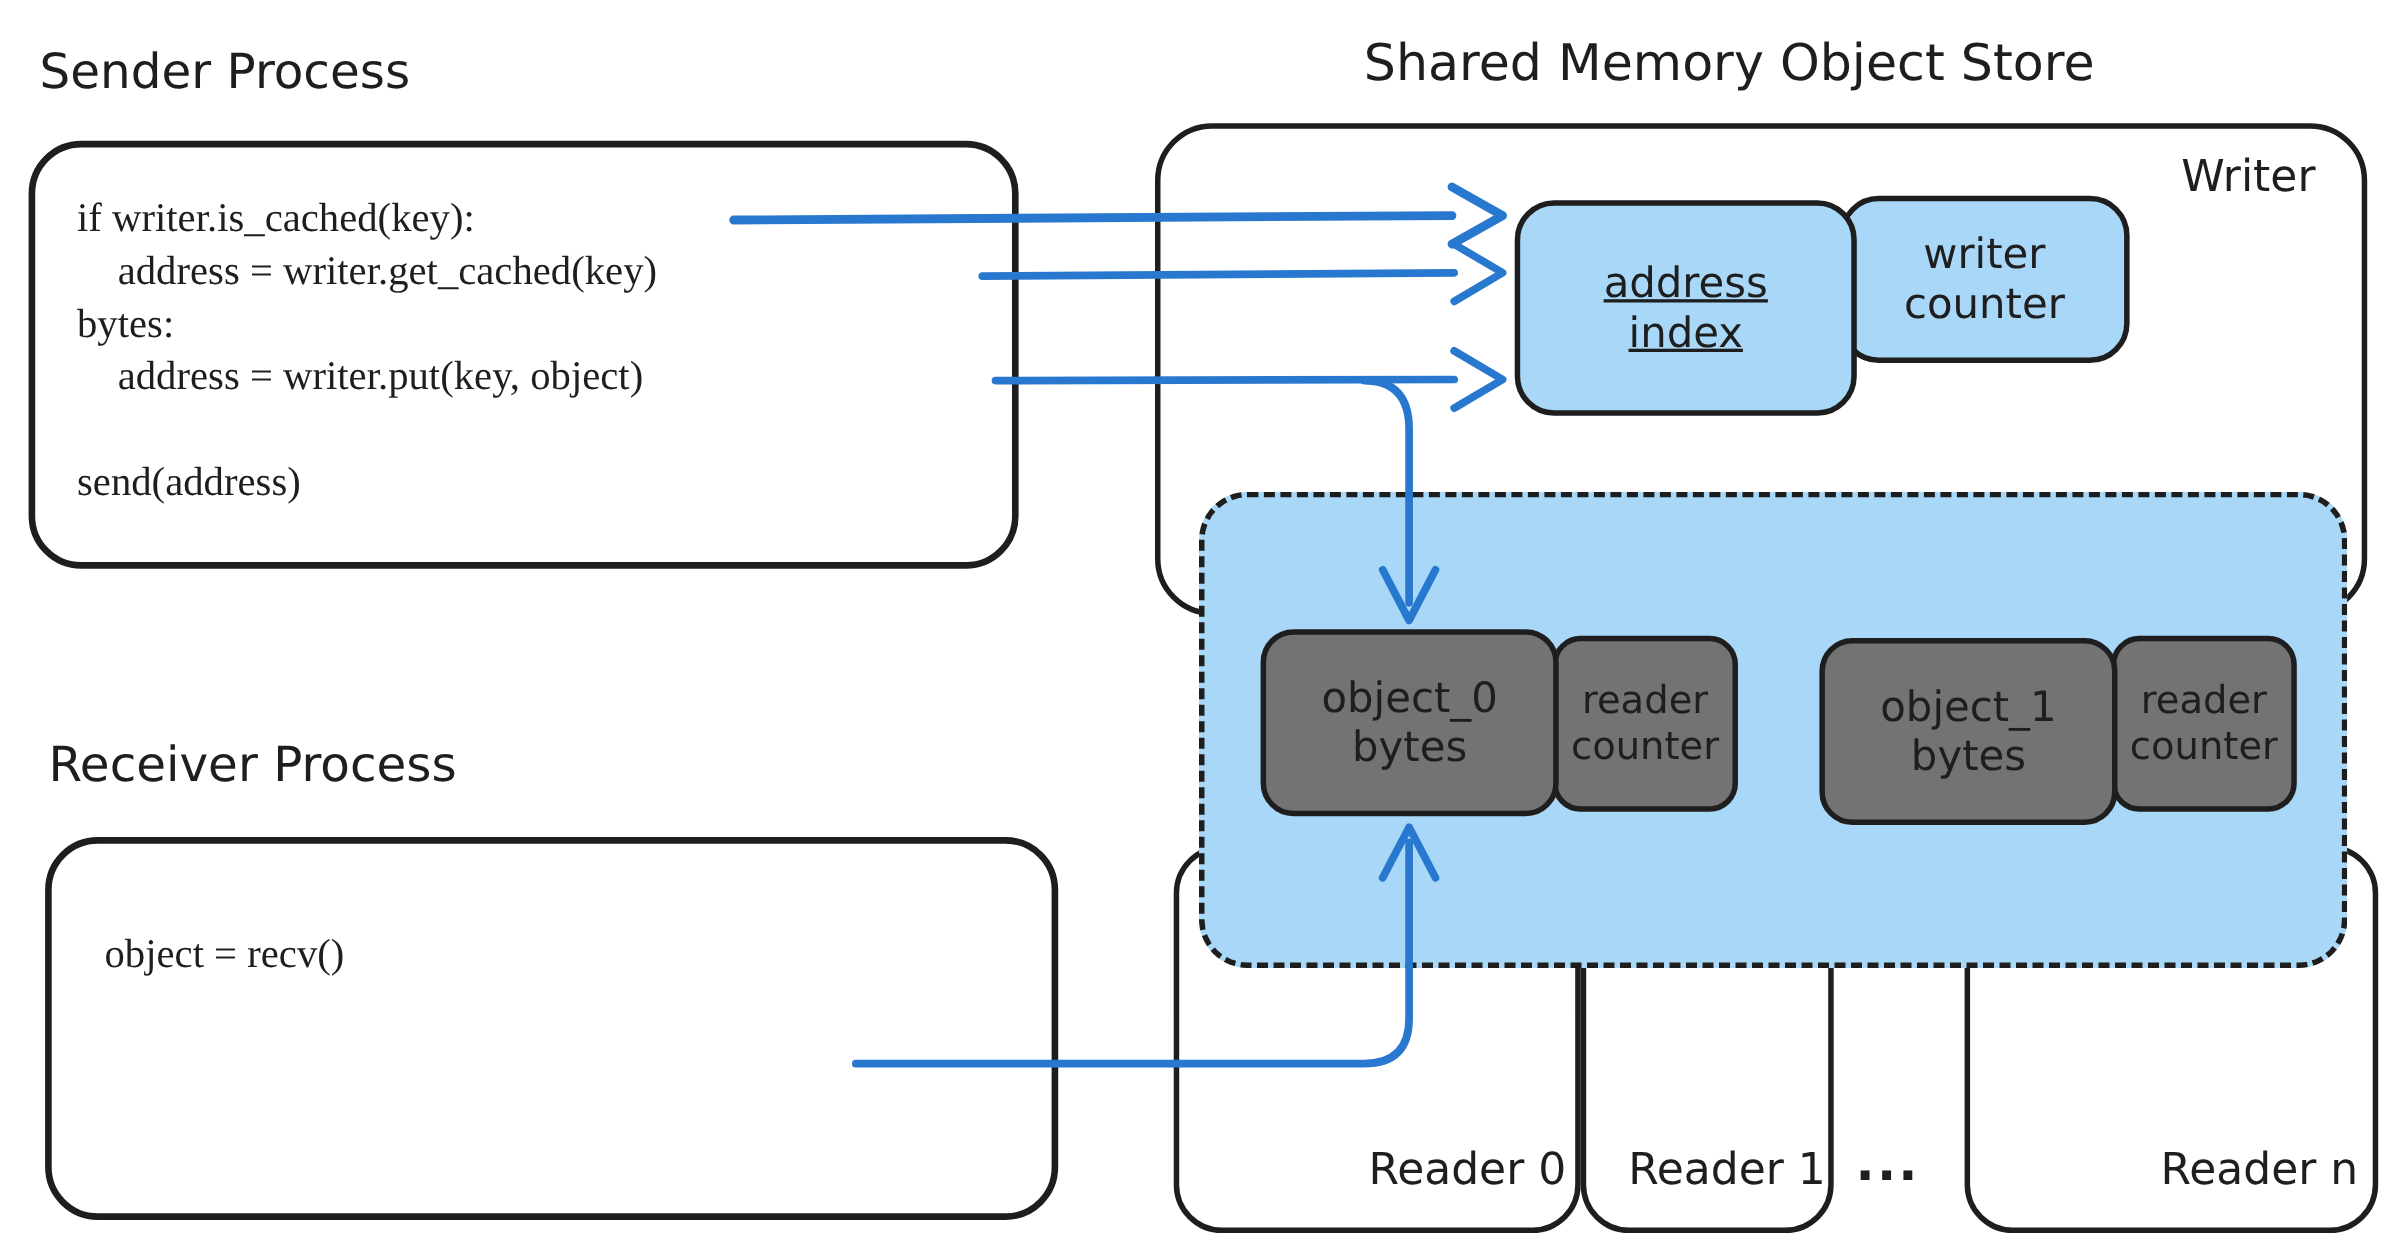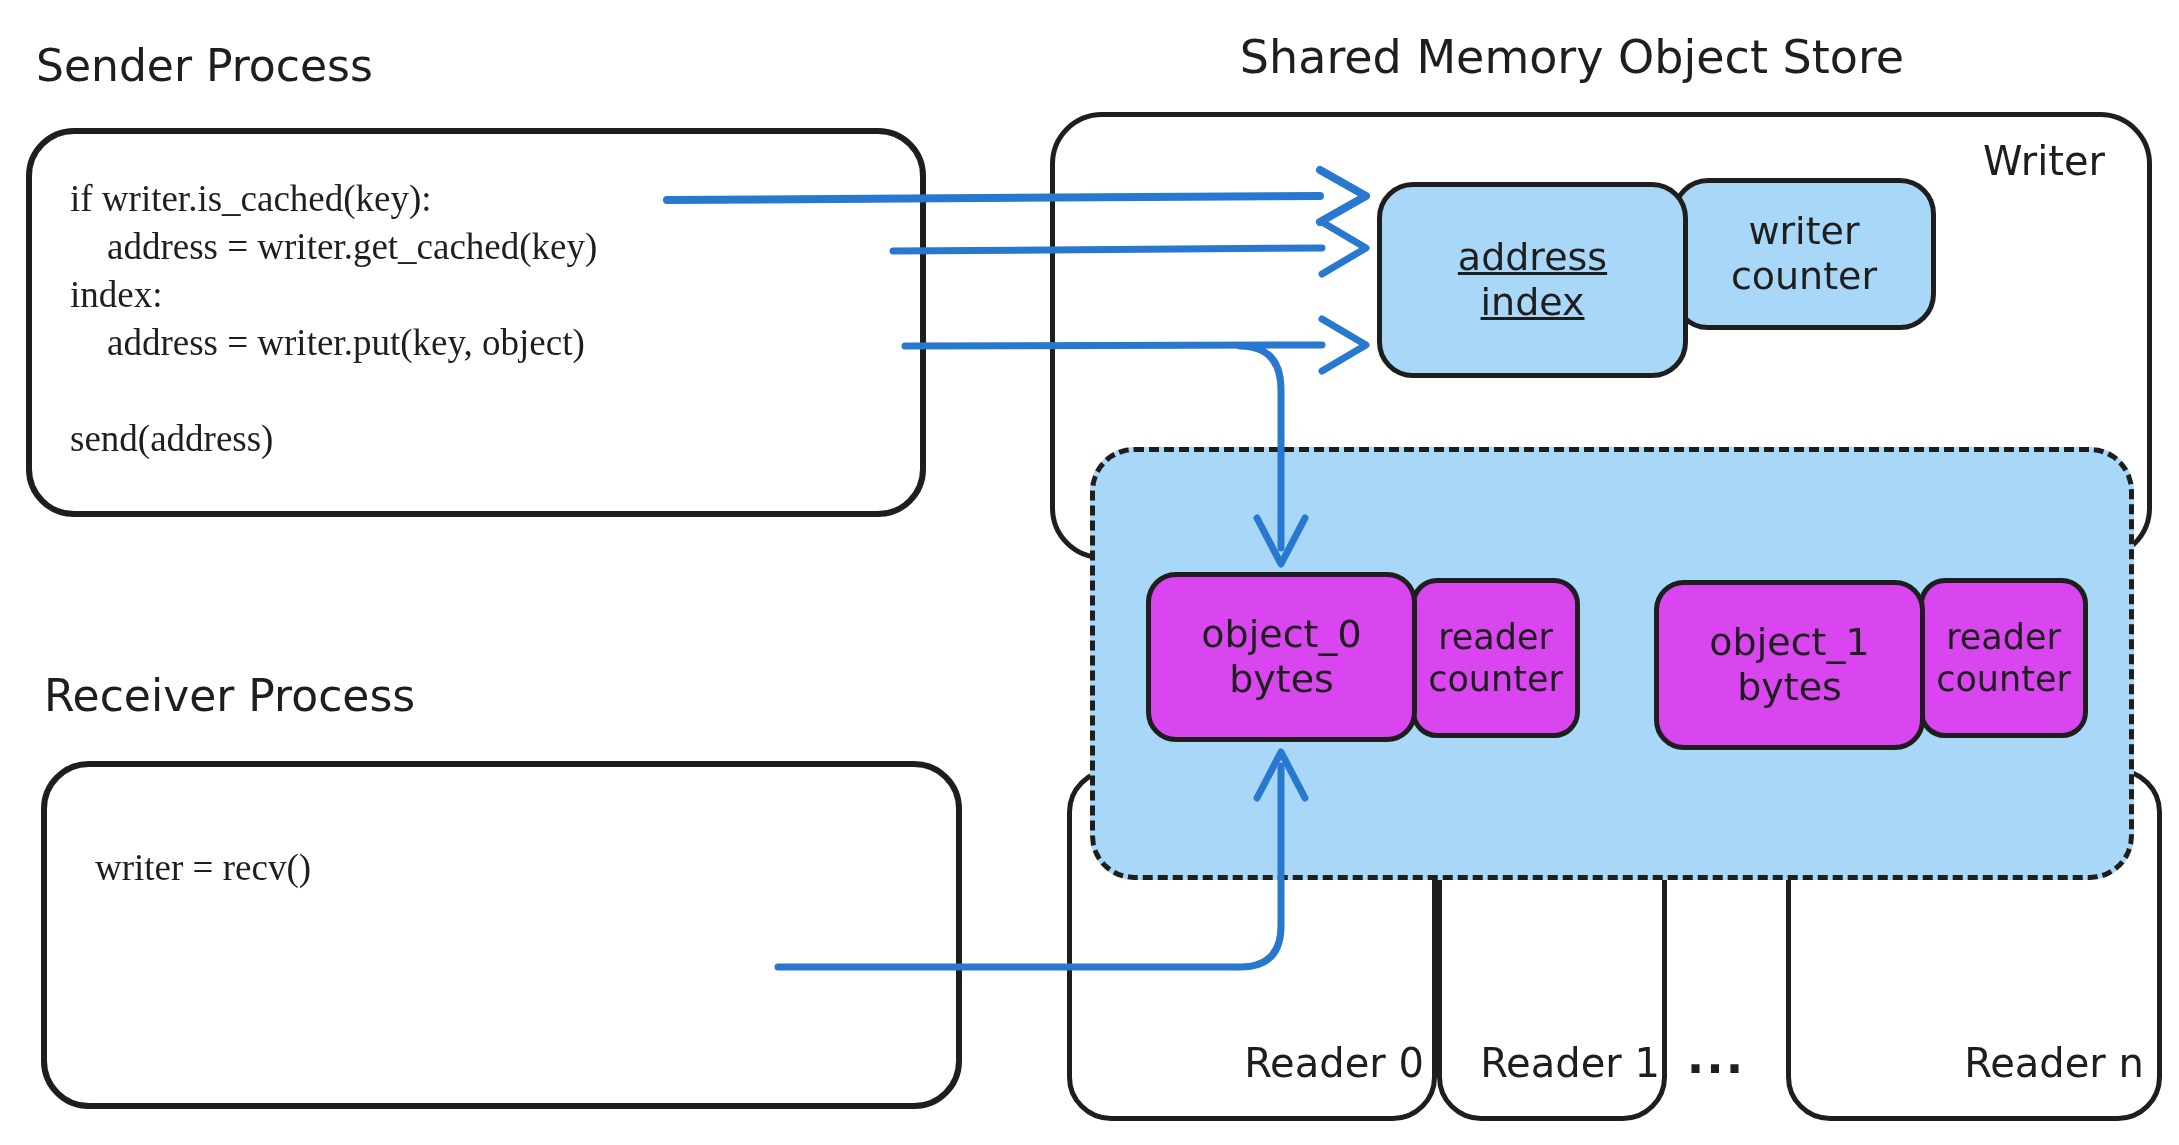--- a/index.html
+++ b/index.html
@@ -31,21 +31,21 @@
     left:1090px; top:447px; width:1044px; height:433px;
     border:5px dashed #1e1e1e;
     border-radius:44px;
     background:#a8d7f8;
     z-index:2;
   }
   
   .cell{
     position:absolute;
     border:5px solid #1e1e1e;
-    background:#d946ef;
+    background:#737373;
     display:flex;align-items:center;justify-content:center;
     text-align:center;
     font-size:38px;line-height:45px;
   }
   .cell .wrap{display:block;}
   .addr-index    {left:1377px;top:182px;width:311px;height:196px;border-radius:36px;background:#a8d7f8;z-index:4;text-decoration:underline;}
   .writer-counter{left:1672px;top:178px;width:264px;height:152px;border-radius:36px;background:#a8d7f8;z-index:3;}
   .obj0 {left:1146px;top:572px;width:271px;height:170px;border-radius:30px;z-index:4;}
   .rc1  {left:1411px;top:578px;width:169px;height:160px;border-radius:26px;z-index:3;font-size:35px;line-height:42px;}
   .obj1 {left:1654px;top:580px;width:271px;height:170px;border-radius:30px;z-index:4;}
@@ -85,29 +85,29 @@
 <div id="stage">
 
   <div class="lbl sender-label">Sender Process</div>
   <div class="lbl receiver-label">Receiver Process</div>
   <div class="lbl store-title">Shared Memory Object Store</div>
 
   <div class="box sender-box"></div>
   <div class="code sender-code">
     <div class="line">if writer.is_cached(key):</div>
     <div class="line">    address = writer.get_cached(key)</div>
-    <div class="line">index:</div>
+    <div class="line">bytes:</div>
     <div class="line">    address = writer.put(key, object)</div>
     <div class="line"></div>
     <div class="line">send(address)</div>
   </div>
 
   <div class="box receiver-box"></div>
   <div class="code receiver-code">
-    <div class="line">writer = recv()</div>
+    <div class="line">object = recv()</div>
     <div class="line"></div>
   </div>
 
   <div class="box writer-box"></div>
   <div class="lbl writer-label">Writer</div>
 
   <div class="box reader-box reader0-box"></div>
   <div class="box reader-box reader1-box"></div>
   <div class="box reader-box readern-box"></div>
   <div class="lbl reader-label reader0-label">Reader 0</div>

